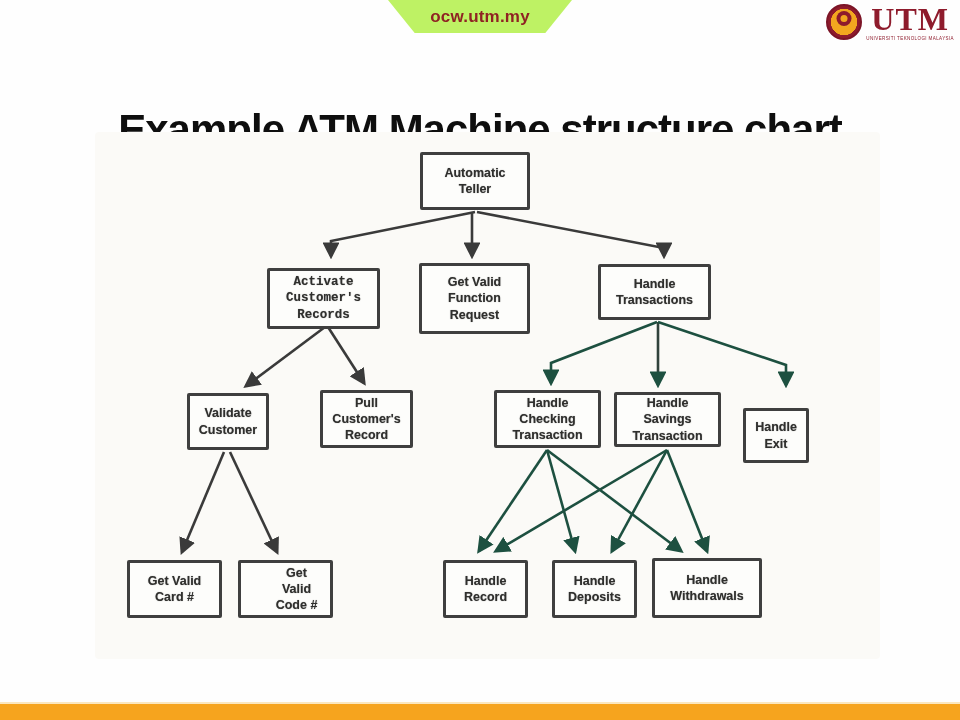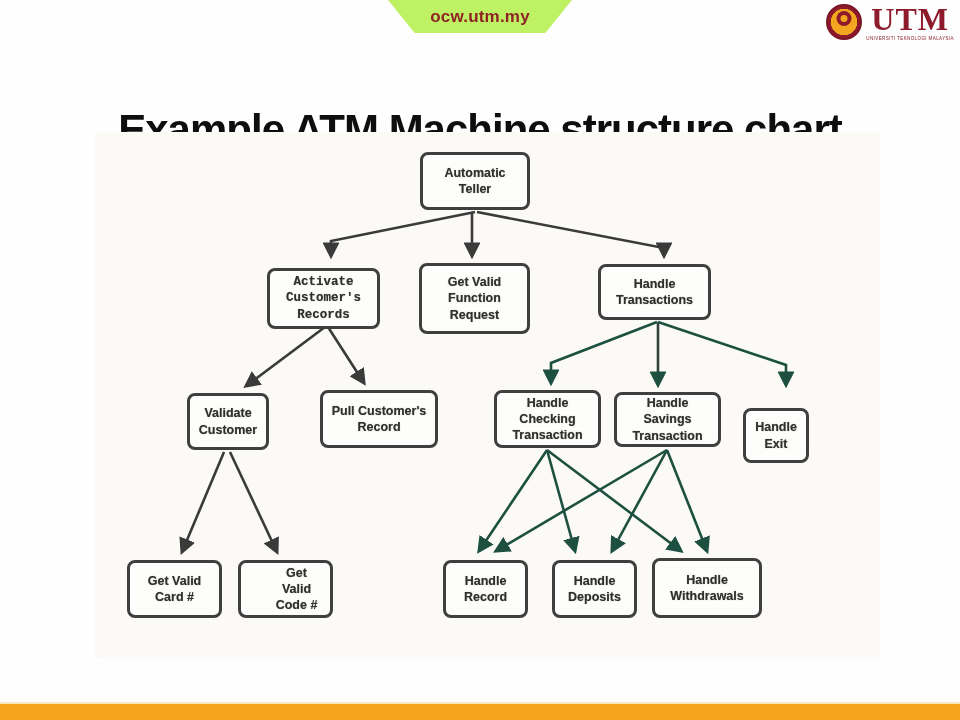--- a/index.html
+++ b/index.html
@@ -46,32 +46,32 @@
   }
 
   
   .scan {
     position:absolute; left:95px; top:132px; width:785px; height:527px;
     background:#fbfaf7; border-radius:4px;
   }
   .edges { position:absolute; left:0; top:0; width:960px; height:720px; }
 
   .node {
-    position:absolute; border:3px solid #3f3f3f; border-radius:8px;
+    position:absolute; border:3px solid #3f3f3f; border-radius:2px;
     background:#fdfdfb; color:#2f2f2d;
     display:flex; align-items:center; justify-content:center; text-align:center;
     font-weight:bold; font-size:12.5px; line-height:1.3; padding:2px 8px;
     text-shadow:0 0 1px rgba(55,55,55,.55);
   }
   .n0  { left:420px; top:152px; width:110px; height:58px; }
   .n1  { left:267px; top:268px; width:113px; height:61px;font-family:Liberation Mono, monospace; }
   .n2  { left:419px; top:263px; width:111px; height:71px; }
   .n3  { left:598px; top:264px; width:113px; height:56px; }
   .n4  { left:187px; top:393px; width:82px;  height:57px; }
-  .n5  { left:320px; top:390px; width:118px; height:58px; }
+  .n5  { left:320px; top:390px; width:93px; height:58px; }
   .n6  { left:494px; top:390px; width:107px; height:58px; }
   .n7  { left:614px; top:392px; width:107px; height:55px; }
   .n8  { left:743px; top:392px; width:66px;  height:55px;margin-top:16px; }
   .n9  { left:127px; top:560px; width:95px;  height:58px; }
   .n10 { left:238px; top:560px; width:95px;  height:58px;padding-left:30px; }
   .n11 { left:443px; top:560px; width:85px;  height:58px; }
   .n12 { left:552px; top:560px; width:85px;  height:58px; }
   .n13 { left:652px; top:558px; width:110px; height:60px; }
 
   

